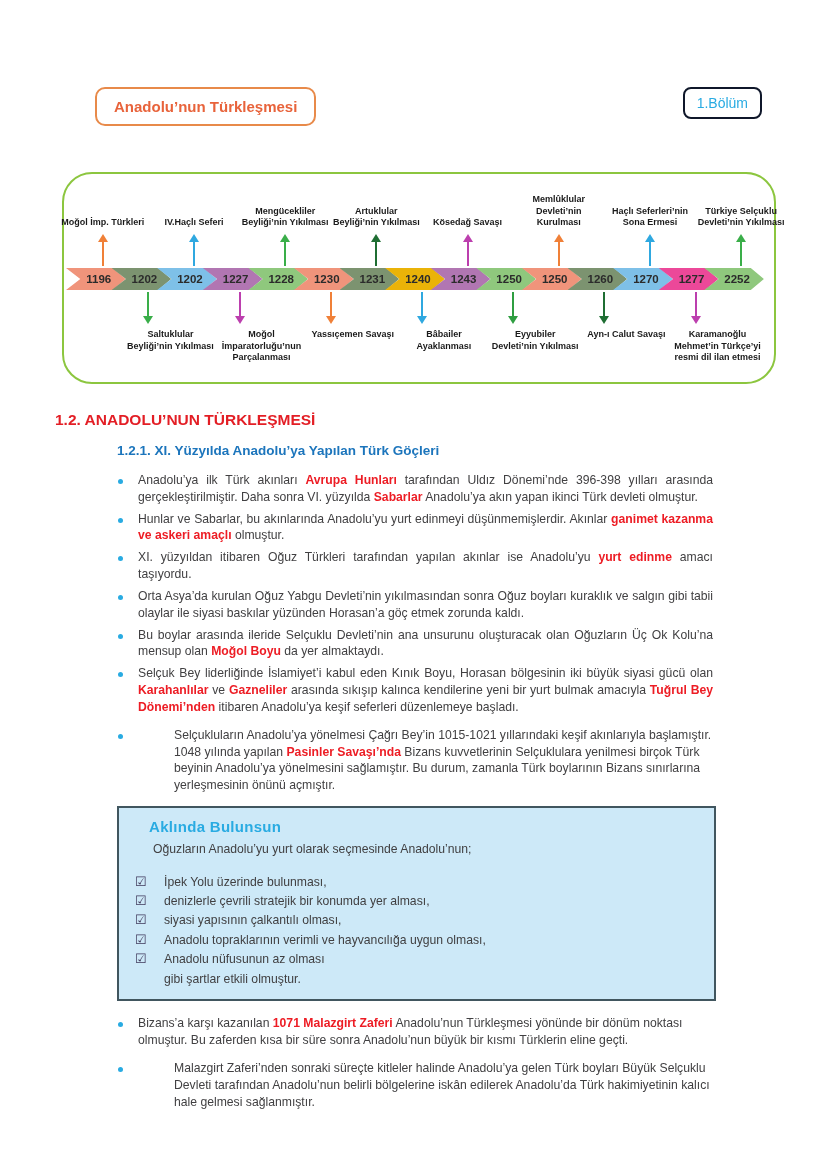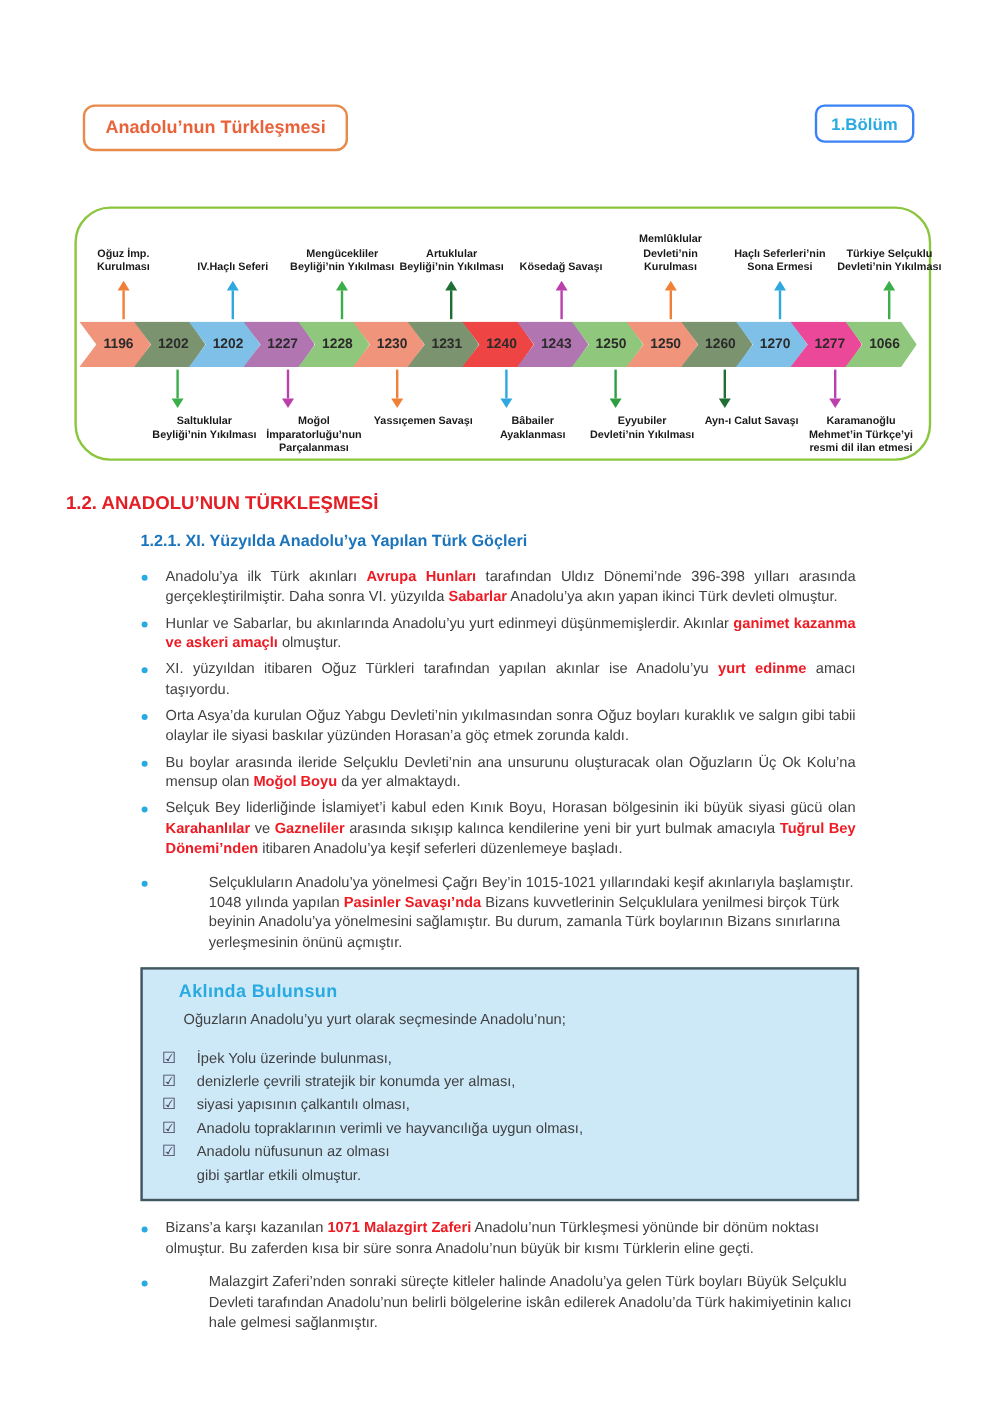--- a/index.html
+++ b/index.html
@@ -1,35 +1,35 @@
 <!DOCTYPE html>
 <html><head>
 <meta charset="utf-8">
 <style>
   html,body{margin:0;padding:0;background:#ffffff;}
   body{width:828px;height:1171px;font-family:"Liberation Sans",sans-serif;position:relative;overflow:hidden;}
 
   
-  .header{display:flex;justify-content:space-between;align-items:flex-start;padding:87px 66px 0 69px;}
+  .header{display:flex;justify-content:space-between;align-items:flex-start;padding:87px 66px 0 95px;}
   .badge-left{border:2px solid #E88A4A;border-radius:10px;padding:9px 17px;color:#E8633B;font-weight:bold;font-size:15px;}
-  .badge-right{border:2px solid #3b82f6;border-radius:8px;padding:6px 12px;color:#29ABE2;font-weight:bold;font-size:14px;}
+  .badge-right{border:2px solid #0f172a;border-radius:8px;padding:6px 12px;color:#29ABE2;font-weight:normal;font-size:14px;}
 
   
   .timeline-frame{margin:46px 0 0 62px;width:714px;height:212px;border:2px solid #8CC63F;border-radius:30px;box-sizing:border-box;display:flex;align-items:stretch;padding:2px 10px 2px 16px;}
   .tl-col{flex:1;display:flex;flex-direction:column;align-items:center;min-width:0;}
   .tl-label{font-size:9px;font-weight:bold;color:#1a1a1a;text-align:center;line-height:1.3;width:88px;flex:none;}
   .tl-label.top{height:56px;display:flex;align-items:flex-end;justify-content:center;padding-bottom:3px;box-sizing:border-box;}
   .tl-label.bottom{height:58px;display:flex;align-items:flex-start;justify-content:center;padding-top:3px;box-sizing:border-box;margin-left:44px;}
   .tl-arrowzone{height:36px;display:flex;align-items:center;justify-content:center;width:100%;flex:none;}
   .tl-arrow{display:flex;flex-direction:column;align-items:center;height:32px;}
   .tl-arrow .line{width:2px;flex:1;}
   .tl-arrow .head{width:0;height:0;border-left:5px solid transparent;border-right:5px solid transparent;flex:none;}
   .tl-arrow.up .head{border-bottom:8px solid;}
   .tl-arrow.down .head{border-top:8px solid;}
-  .tl-chev{height:38px;flex:none;align-self:stretch;width:calc(100% + 14px);margin-left:-14px;position:relative;
+  .tl-chev{height:22px;flex:none;align-self:stretch;width:calc(100% + 14px);margin-left:-14px;position:relative;
     clip-path:polygon(0 0,78% 0,100% 50%,78% 100%,0 100%,24% 50%);
     display:flex;align-items:center;justify-content:center;
     font-size:11.5px;font-weight:bold;color:#2b2b2b;padding-left:6px;box-sizing:border-box;}
 
   
   .h1{margin:27px 0 0 55px;color:#E31E25;font-weight:bold;font-size:15.5px;}
   .h2{margin:14px 0 0 117px;color:#1C75BC;font-weight:bold;font-size:13.5px;}
 
   
   .content{margin:14px 115px 0 117px;}
@@ -53,21 +53,21 @@
 <body>
 
 <div class="header">
   <div class="badge-left">Anadolu’nun Türkleşmesi</div>
   <div class="badge-right">1.Bölüm</div>
 </div>
 
 <div class="timeline-frame">
 
   <div style="display:contents"><div class="tl-col">
-        <div class="tl-label top">Oğuz İmp. Kurulması</div>
+        <div class="tl-label top">Moğol İmp. Türkleri</div>
         <div class="tl-arrowzone">
           <div class="tl-arrow up">
             <div class="head" style="border-bottom-color: rgb(240, 128, 56);"></div>
             <div class="line" style="background: rgb(240, 128, 56);"></div>
           </div>
         </div>
         <div class="tl-chev" style="background: rgb(240, 148, 123);">1196</div>
         <div class="tl-arrowzone"></div>
         <div class="tl-label bottom"></div>
       </div><div class="tl-col">
@@ -132,21 +132,21 @@
             <div class="head" style="border-bottom-color: rgb(31, 110, 51);"></div>
             <div class="line" style="background: rgb(31, 110, 51);"></div>
           </div>
         </div>
         <div class="tl-chev" style="background: rgb(124, 147, 112);">1231</div>
         <div class="tl-arrowzone"></div>
         <div class="tl-label bottom"></div>
       </div><div class="tl-col">
         <div class="tl-label top"></div>
         <div class="tl-arrowzone"></div>
-        <div class="tl-chev" style="background: #ef4444;">1240</div>
+        <div class="tl-chev" style="background: #eab308;">1240</div>
         <div class="tl-arrowzone">
           <div class="tl-arrow down">
             <div class="line" style="background: rgb(47, 168, 224);"></div>
             <div class="head" style="border-top-color: rgb(47, 168, 224);"></div>
           </div>
         </div>
         <div class="tl-label bottom">Bâbailer Ayaklanması</div>
       </div><div class="tl-col">
         <div class="tl-label top">Kösedağ Savaşı</div>
         <div class="tl-arrowzone">
@@ -214,21 +214,21 @@
         </div>
         <div class="tl-label bottom">Karamanoğlu Mehmet’in Türkçe’yi resmi dil ilan etmesi</div>
       </div><div class="tl-col">
         <div class="tl-label top">Türkiye Selçuklu Devleti’nin Yıkılması</div>
         <div class="tl-arrowzone">
           <div class="tl-arrow up">
             <div class="head" style="border-bottom-color: rgb(58, 174, 73);"></div>
             <div class="line" style="background: rgb(58, 174, 73);"></div>
           </div>
         </div>
-        <div class="tl-chev" style="background: rgb(143, 200, 125);">1066</div>
+        <div class="tl-chev" style="background: rgb(143, 200, 125);">2252</div>
         <div class="tl-arrowzone"></div>
         <div class="tl-label bottom"></div>
       </div></div>
 </div>
 
 <div class="h1">1.2. ANADOLU’NUN TÜRKLEŞMESİ</div>
 <div class="h2">1.2.1. XI. Yüzyılda Anadolu’ya Yapılan Türk Göçleri</div>
 
 <div class="content">
     <div class="bullet">

